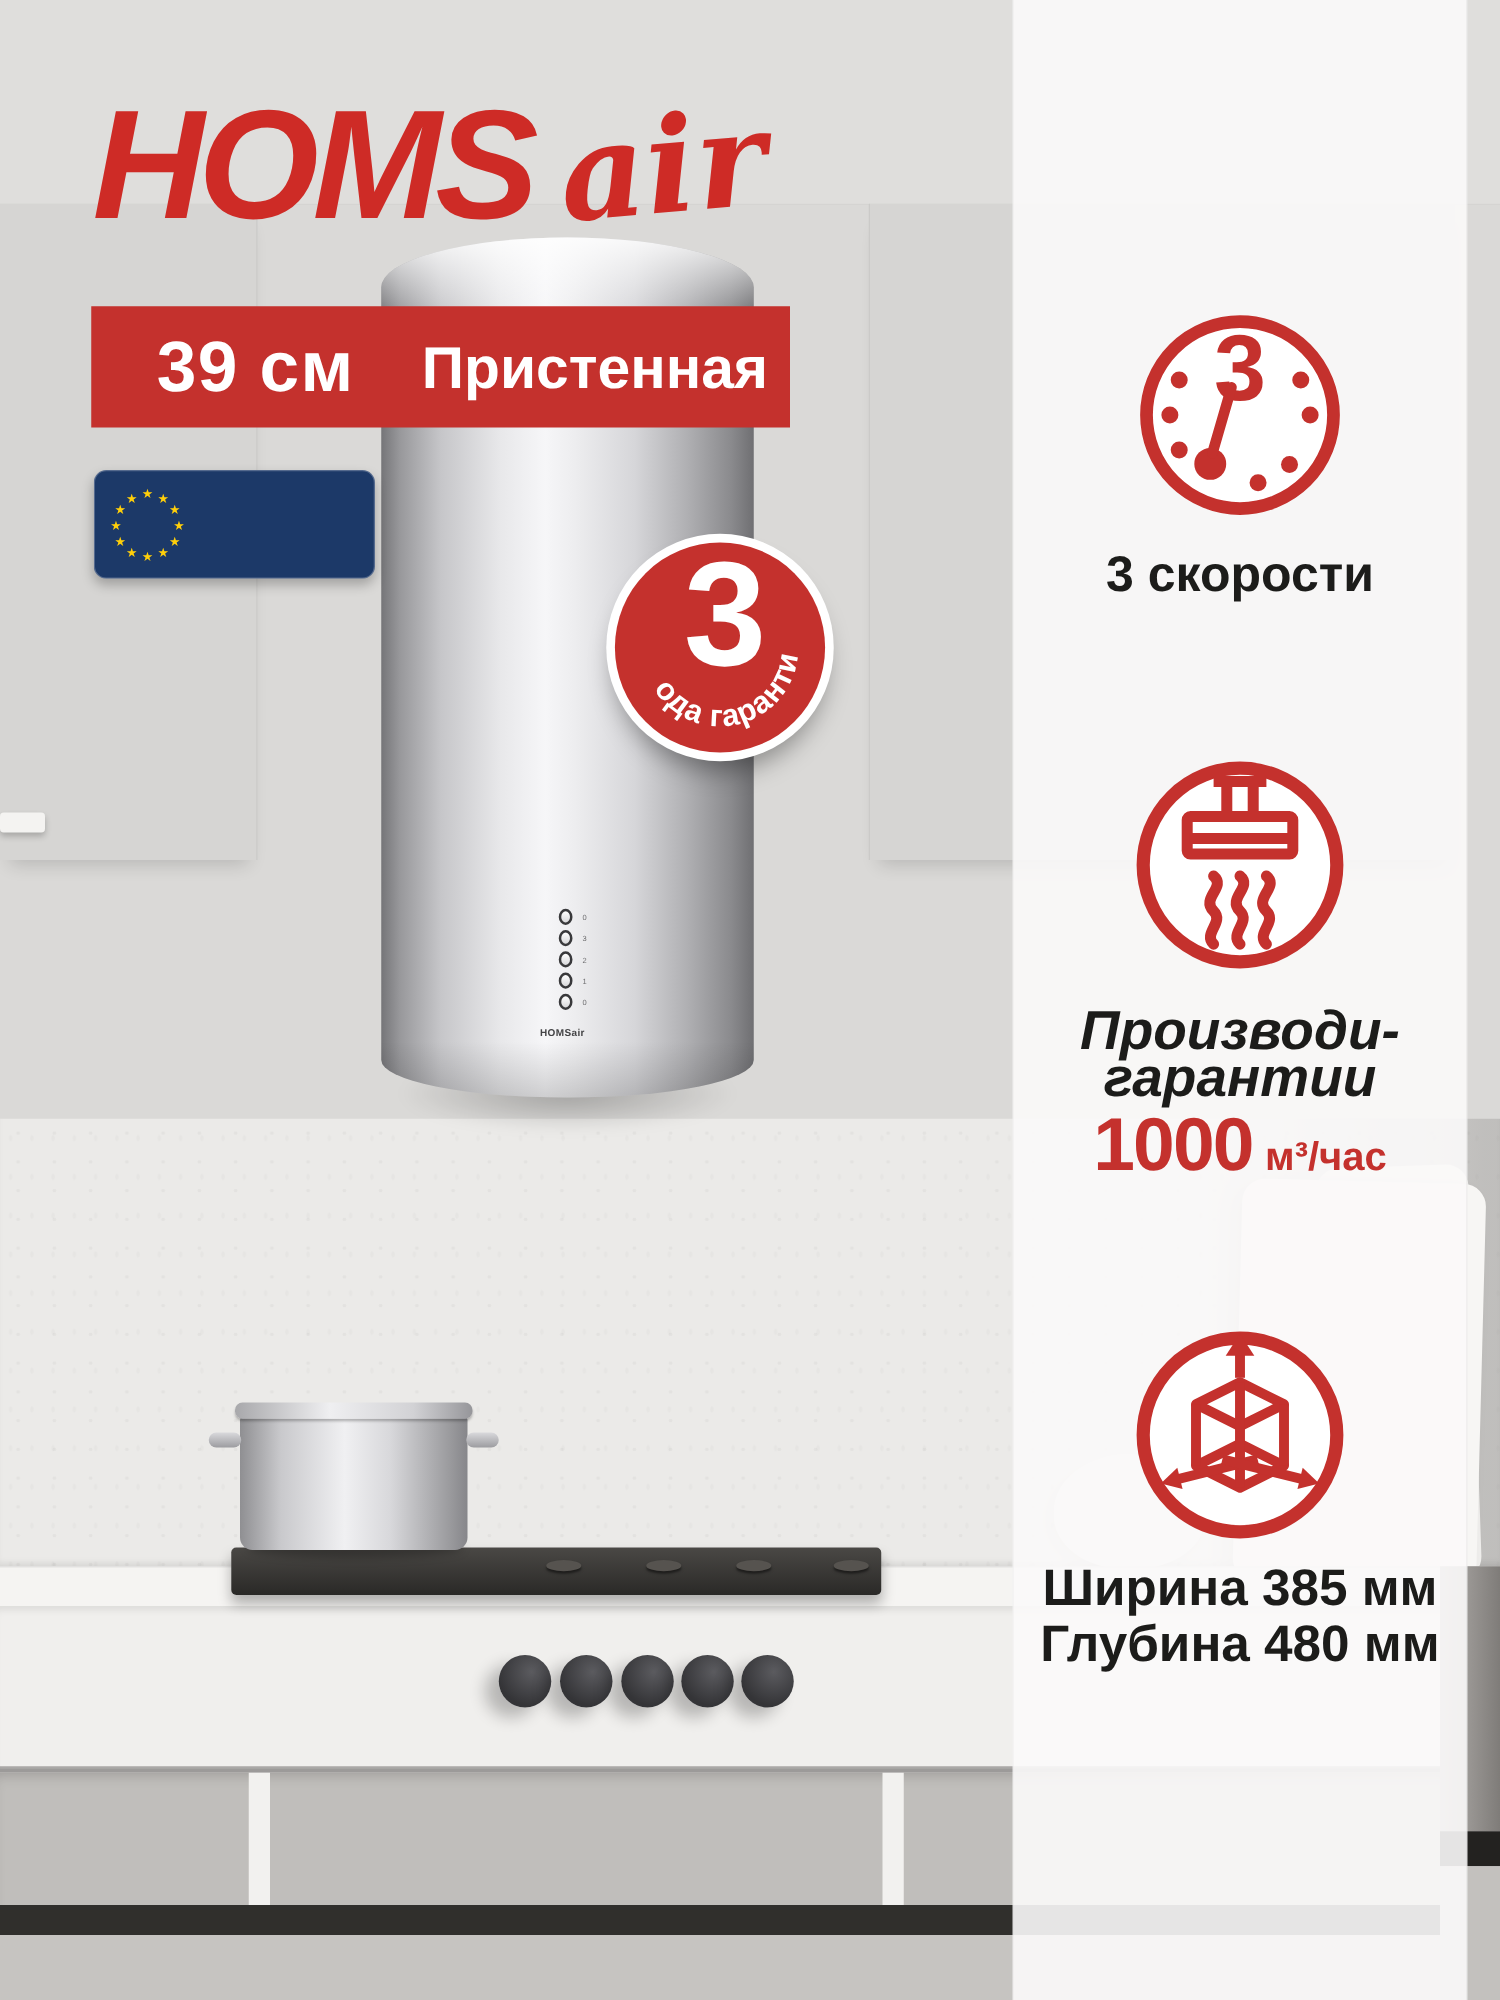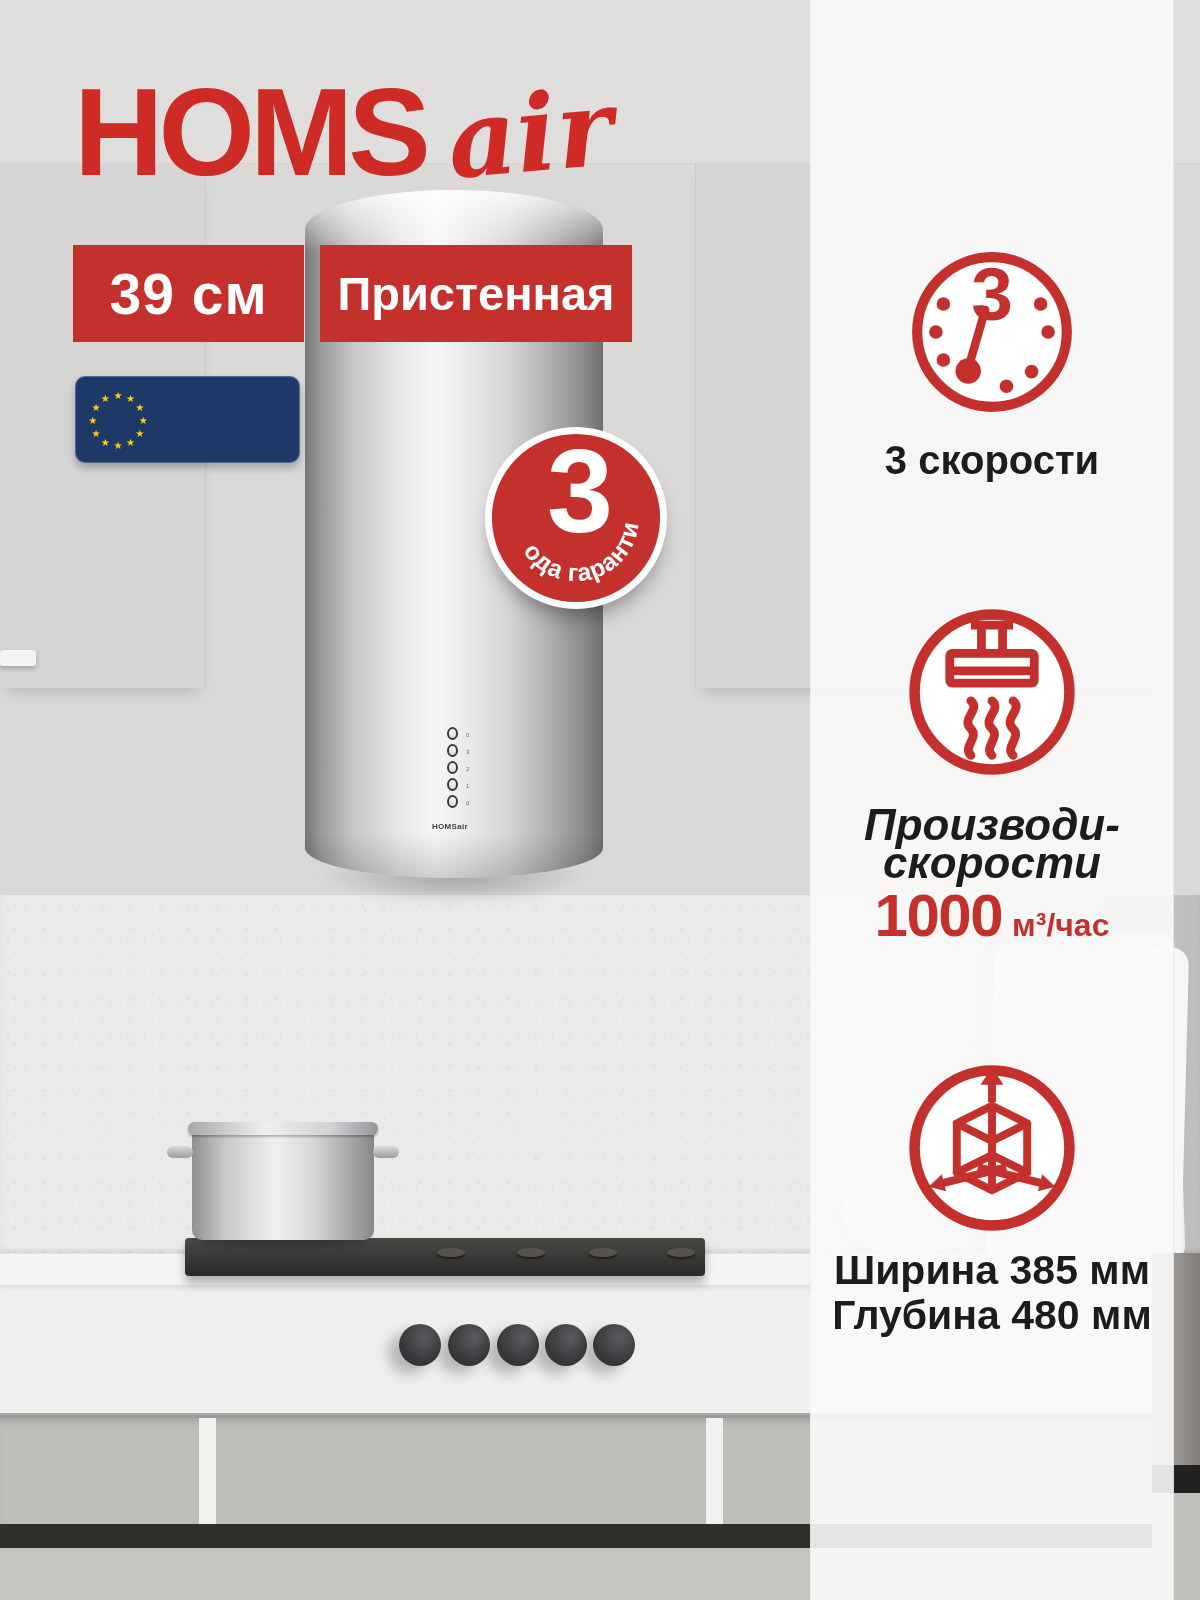--- a/index.html
+++ b/index.html
@@ -74,35 +74,35 @@
     background:linear-gradient(0deg,rgba(0,0,0,0.16),rgba(0,0,0,0) 80%);}
   .hbtn{width:11px;height:13px;border-radius:50%;border:2px solid #39393B;
     background:linear-gradient(180deg,#FFFFFF,#D8D8DA);box-sizing:border-box;}
   .hlbl{position:absolute;left:17px;top:3px;font-size:6px;color:#6E6E70;line-height:1;}
   .panelLogo{left:432px;top:822px;width:48px;font-size:8px;font-weight:bold;color:#434345;
     letter-spacing:0.3px;text-align:left;}
 
   
   .badge{background:var(--brand-red,#C4312D);color:#FFFFFF;display:flex;align-items:center;justify-content:center;
     font-weight:bold;}
-  #badge-size{left:73px;top:245px;width:231px;height:97px;font-size:57px;letter-spacing:1px;}
+  #badge-size{left:73px;top:245px;width:231px;height:97px;font-size:57px;letter-spacing:1px;padding-left:16px;}
   #badge-mount{left:320px;top:245px;width:312px;height:97px;font-size:47px;}
   .euBadge{left:75px;top:376px;width:225px;height:87px;background:var(--navy,#1C3968);
     border-radius:10px;display:flex;align-items:center;box-shadow:0 5px 9px rgba(0,0,0,0.25);
     border:1px solid rgba(255,255,255,0.25);box-sizing:border-box;}
   .euText{margin-left:17px;color:#FFFFFF;font-weight:bold;line-height:1.0;}
   .euText .l1{font-size:27px;letter-spacing:0.5px;}
   .euText .l2{font-size:31px;letter-spacing:0.5px;}
   .euStars{margin-left:8px;}
   .warranty{left:485px;top:427px;width:182px;height:182px;border-radius:50%;background:#FFFFFF;
     box-shadow:0 14px 20px -6px rgba(0,0,0,0.35);}
 
   
   .logo{left:74px;top:70px;display:flex;align-items:baseline;gap:22px;}
-  .logo-homs{font-size:124px;font-weight:bold;letter-spacing:-5px;color:var(--logo-red,#CE2B26);line-height:1;}
+  .logo-homs{font-size:124px;font-weight:bold;letter-spacing:-5px;color:var(--logo-red,#CE2B26);line-height:1;font-style:italic;}
   .logo-air{font-family:"DejaVu Serif",serif;font-style:italic;font-weight:bold;font-size:106px;
     color:var(--logo-red,#CE2B26);line-height:1;transform:rotate(-5deg) translateY(-4px);display:inline-block;}
 
   
   .sidebar{left:810px;top:0;width:364px;height:1600px;background:rgba(251,250,249,0.90);
     border-left:1px solid rgba(0,0,0,0.03);border-right:1px solid rgba(0,0,0,0.05);box-sizing:border-box;}
   .sb-icon{position:absolute;left:50%;transform:translateX(-50%);}
   .sb-label{position:absolute;left:0;width:100%;text-align:center;color:var(--text-dark,#1C1C1A);
     font-weight:bold;}
   #lbl-speeds{top:438px;font-size:40px;}
@@ -242,21 +242,21 @@
         <path d="M38,12 H62"></path>
         <rect x="26" y="28" width="48" height="17" rx="1.5"></rect>
         <path d="M27,38 H73"></path>
         <path d="M38,55 c6,5 -6,10 0,16 c5,5 -5,10 0,15" stroke-linecap="round"></path>
         <path d="M50,55 c6,5 -6,10 0,16 c5,5 -5,10 0,15" stroke-linecap="round"></path>
         <path d="M62,55 c6,5 -6,10 0,16 c5,5 -5,10 0,15" stroke-linecap="round"></path>
       </g>
     </svg>
     <div class="sb-label" id="lbl-perf">
       <div>Производи-</div>
-      <div>скорости</div>
+      <div>гарантии</div>
     </div>
     <div class="perfRow">
       <span class="perfVal">1000</span>
       <span class="perfUnit">м³/час</span>
     </div>
 
     <svg class="sb-icon" style="top:1060px" width="176" height="176" viewBox="0 0 100 100">
       <circle cx="50" cy="50" r="44" fill="#FFFFFF" stroke="var(--brand-red,#C4312D)" stroke-width="6"></circle>
       <g stroke="var(--brand-red,#C4312D)" stroke-width="4.5" fill="none" stroke-linejoin="round">
         <path d="M50,26 L30,36 L50,46 L70,36 Z"></path>

